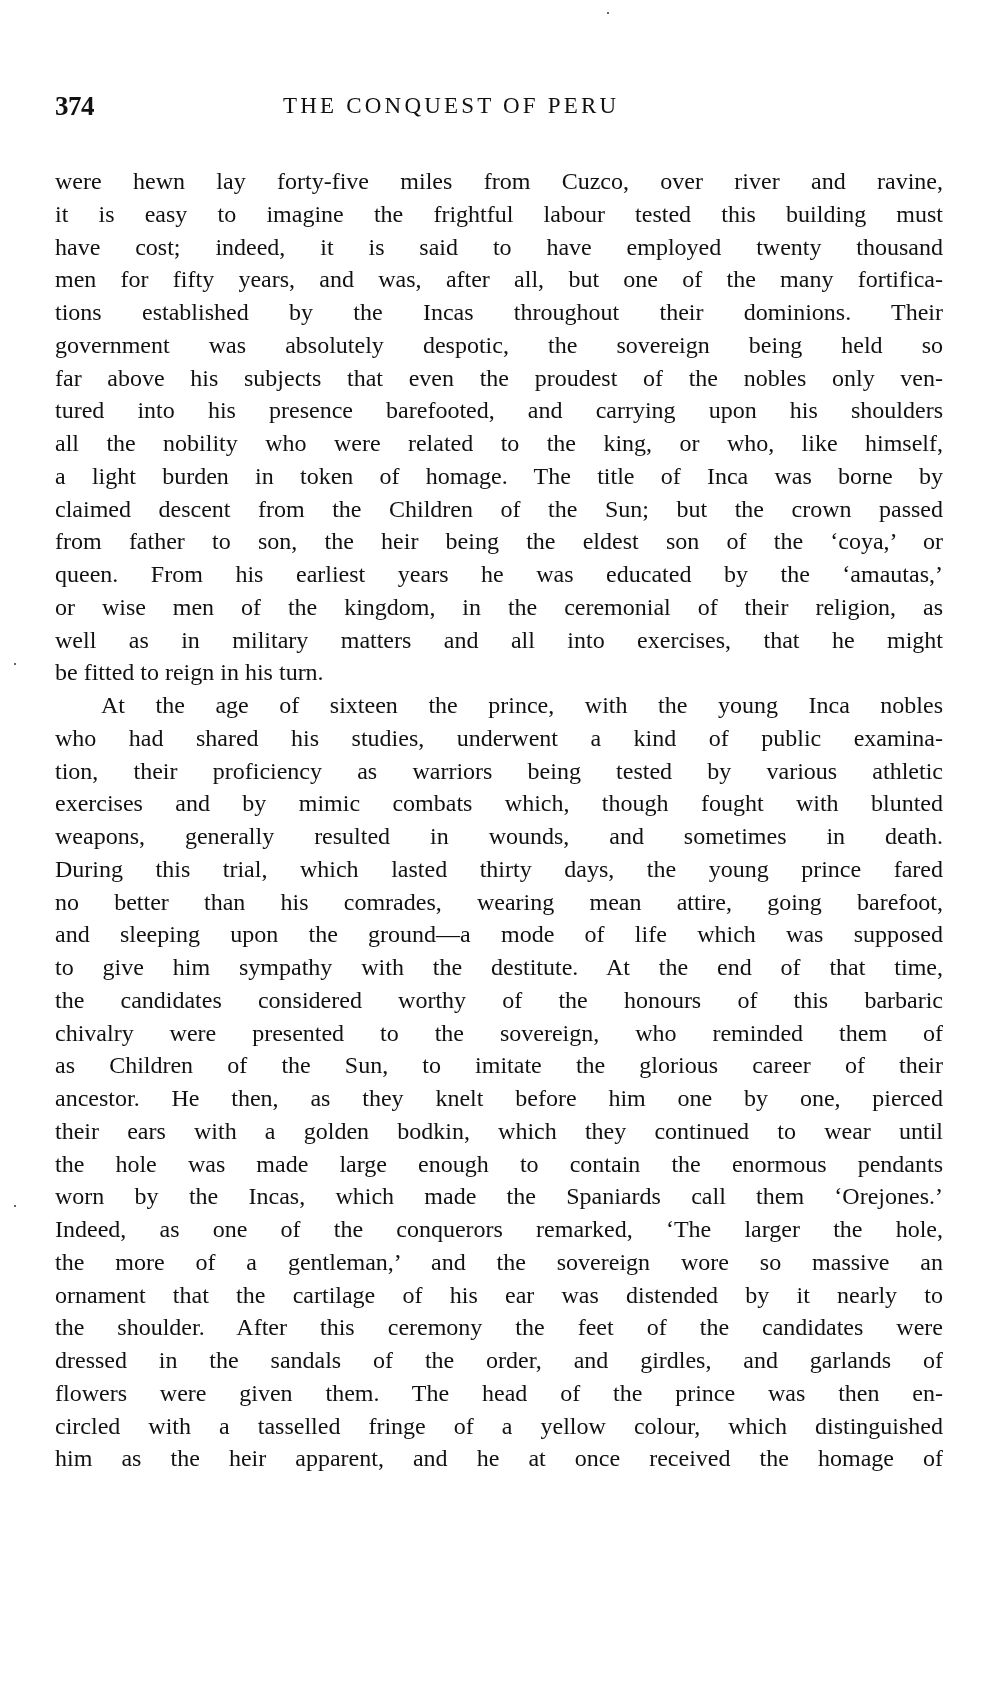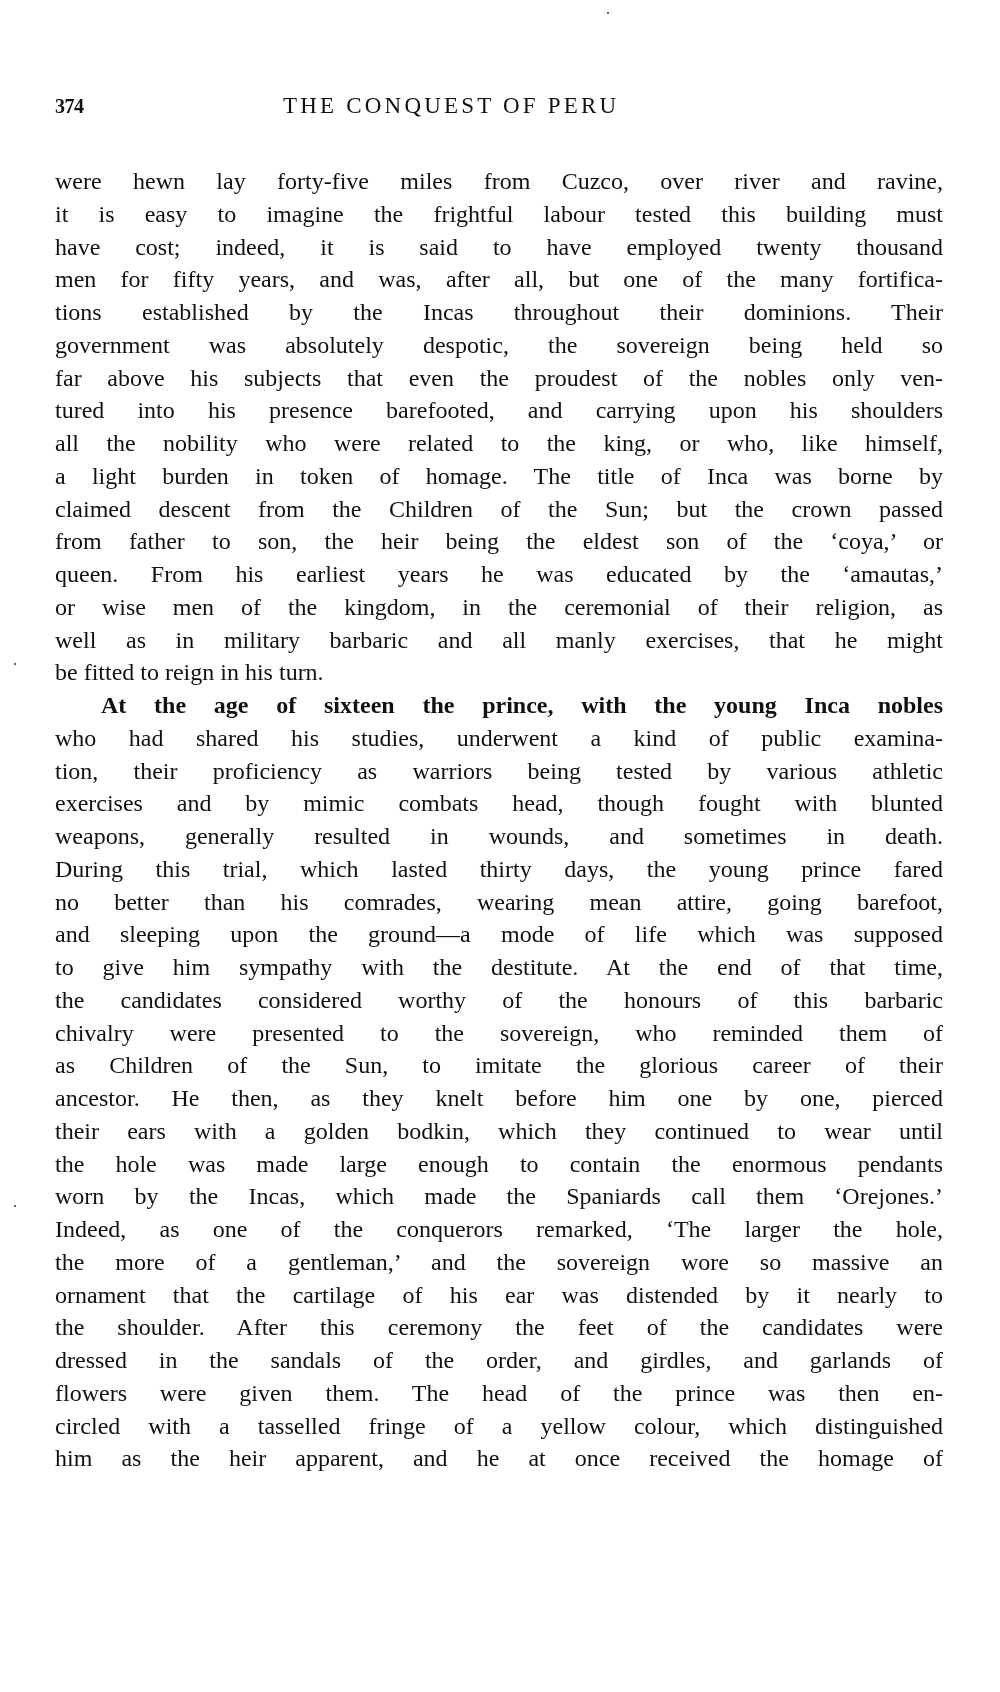--- a/index.html
+++ b/index.html
@@ -20,21 +20,21 @@
       top: 90px;
       left: 55px;
       width: 888px;
       height: 32px;
     }
     .page-number {
       position: absolute;
       left: 0;
       top: 0;
       font-family: "Liberation Serif", serif;
-      font-size: 20px;
+      font-size: 27px;
       font-weight: bold;
       line-height: 32px;
       letter-spacing: -0.5px;
     }
     .book-title {
       position: absolute;
       left: 228px;
       top: 0;
       width: 450px;
       font-family: "Liberation Serif", serif;
@@ -58,21 +58,20 @@
       text-align: justify;
       text-align-last: justify;
       white-space: nowrap;
       overflow: visible;
     }
     .line.last {
       text-align-last: left;
     }
     .line.indent {
       padding-left: 46px;
-      font-weight: bold;
     }
     .stray-mark {
       position: absolute;
       width: 2px;
       height: 2px;
       background: #333;
       border-radius: 1px;
     }
   </style>
 </head>
@@ -92,28 +91,28 @@
       <span class="line">tions established by the Incas throughout their dominions. Their</span>
       <span class="line">government was absolutely despotic, the sovereign being held so</span>
       <span class="line">far above his subjects that even the proudest of the nobles only ven-</span>
       <span class="line">tured into his presence barefooted, and carrying upon his shoulders</span>
       <span class="line">all the nobility who were related to the king, or who, like himself,</span>
       <span class="line">a light burden in token of homage. The title of Inca was borne by</span>
       <span class="line">claimed descent from the Children of the Sun; but the crown passed</span>
       <span class="line">from father to son, the heir being the eldest son of the ‘coya,’ or</span>
       <span class="line">queen. From his earliest years he was educated by the ‘amautas,’</span>
       <span class="line">or wise men of the kingdom, in the ceremonial of their religion, as</span>
-      <span class="line">well as in military barbaric and all manly exercises, that he might</span>
+      <span class="line">well as in military matters and all into exercises, that he might</span>
       <span class="line last">be fitted to reign in his turn.</span>
     </div>
     <div class="paragraph">
       <span class="line indent">At the age of sixteen the prince, with the young Inca nobles</span>
       <span class="line">who had shared his studies, underwent a kind of public examina-</span>
       <span class="line">tion, their proficiency as warriors being tested by various athletic</span>
-      <span class="line">exercises and by mimic combats head, though fought with blunted</span>
+      <span class="line">exercises and by mimic combats which, though fought with blunted</span>
       <span class="line">weapons, generally resulted in wounds, and sometimes in death.</span>
       <span class="line">During this trial, which lasted thirty days, the young prince fared</span>
       <span class="line">no better than his comrades, wearing mean attire, going barefoot,</span>
       <span class="line">and sleeping upon the ground—a mode of life which was supposed</span>
       <span class="line">to give him sympathy with the destitute. At the end of that time,</span>
       <span class="line">the candidates considered worthy of the honours of this barbaric</span>
       <span class="line">chivalry were presented to the sovereign, who reminded them of</span>
       <span class="line">as Children of the Sun, to imitate the glorious career of their</span>
       <span class="line">ancestor. He then, as they knelt before him one by one, pierced</span>
       <span class="line">their ears with a golden bodkin, which they continued to wear until</span>

